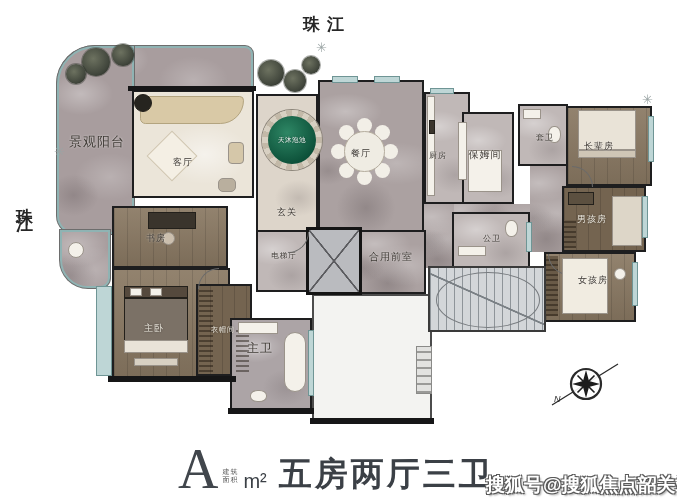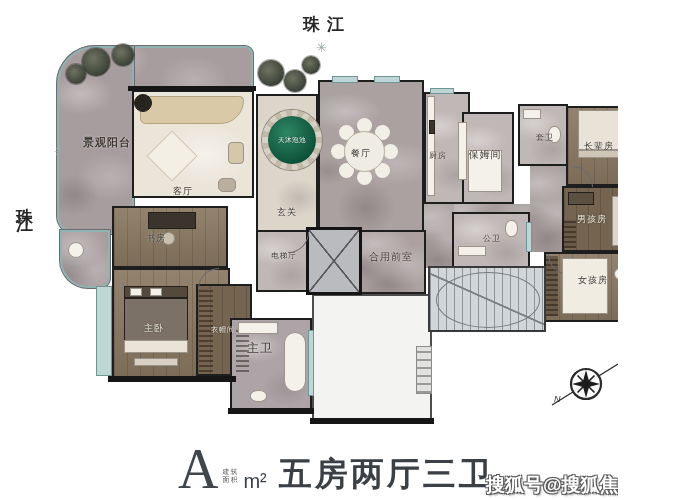--- a/index.html
+++ b/index.html
@@ -1,16 +1,16 @@
 <!DOCTYPE html>
 <html><head>
 <meta charset="utf-8">
 <style>
   html,body{margin:0;padding:0;background:#fff;}
-  .canvas{position:relative;width:618px;height:500px;background:#ffffff;overflow:hidden;
+  .canvas{position:relative;width:677px;height:500px;background:#ffffff;overflow:hidden;
           font-family:"Liberation Sans",sans-serif;}
   
   .room{position:absolute;box-sizing:border-box;border:2.5px solid #1e1e1f;z-index:2;}
   .marble{background-color:#aba1a1;background-image:
      radial-gradient(ellipse 52px 26px at 25% 20%,rgba(255,255,255,.30),transparent 70%),
      radial-gradient(ellipse 62px 30px at 75% 55%,rgba(255,255,255,.22),transparent 70%),
      radial-gradient(ellipse 42px 40px at 45% 85%,rgba(82,72,74,.28),transparent 70%),
      radial-gradient(ellipse 30px 20px at 8% 60%,rgba(82,72,74,.22),transparent 70%);}
   .marble-lite{background-color:#c0b8b7;background-image:
      radial-gradient(ellipse 40px 22px at 30% 30%,rgba(255,255,255,.35),transparent 70%),
@@ -204,22 +204,22 @@
   <div class="wallbar" style="left:108px;top:376px;width:128px;height:6px;"></div>
   <div class="wallbar" style="left:228px;top:408px;width:86px;height:6px;"></div>
   <div class="wallbar" style="left:310px;top:418px;width:124px;height:6px;"></div>
   <div class="wallbar" style="left:128px;top:86px;width:128px;height:5px;"></div>
 
   <div class="doorarc" style="left:288px;top:232px;transform:rotate(180deg);"></div>
   <div class="doorarc" style="left:198px;top:268px;"></div>
   <div class="doorarc" style="left:572px;top:166px;transform:rotate(90deg);"></div>
   <div class="doorarc" style="left:548px;top:254px;transform:rotate(270deg);"></div>
 
-  <span class="lbl" style="left:107px;top:142px;font-size:11px;font-weight:bold;">景观阳台</span>
-  <span class="lbl" style="left:183px;top:162px;margin-top:29px;">客厅</span>
+  <span class="lbl" style="left:97px;top:142px;font-size:13px;">景观阳台</span>
+  <span class="lbl" style="left:183px;top:162px;">客厅</span>
   <span class="lbl" style="left:287px;top:212px;">玄关</span>
   <span class="lbl" style="left:361px;top:153px;">餐厅</span>
   <span class="lbl" style="left:438px;top:155px;font-size:8px;">厨房</span>
   <span class="lbl" style="left:485px;top:155px;font-size:10px;">保姆间</span>
   <span class="lbl" style="left:545px;top:137px;font-size:8px;">套卫</span>
   <span class="lbl" style="left:599px;top:146px;">长辈房</span>
   <span class="lbl light" style="left:592px;top:219px;">男孩房</span>
   <span class="lbl" style="left:593px;top:280px;">女孩房</span>
   <span class="lbl" style="left:492px;top:238px;font-size:8px;">公卫</span>
   <span class="lbl" style="left:391px;top:257px;font-size:10px;">合用前室</span>

